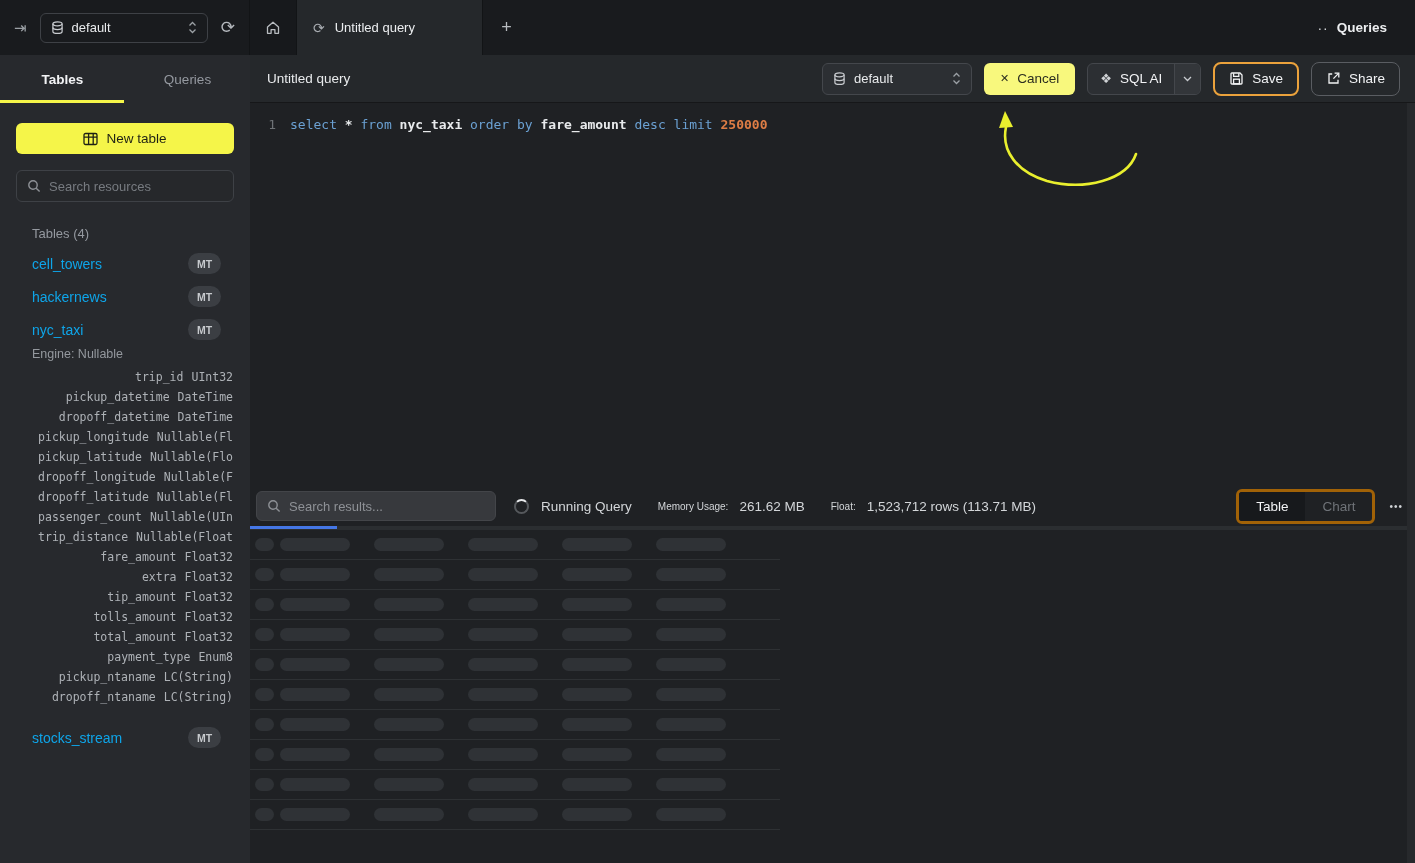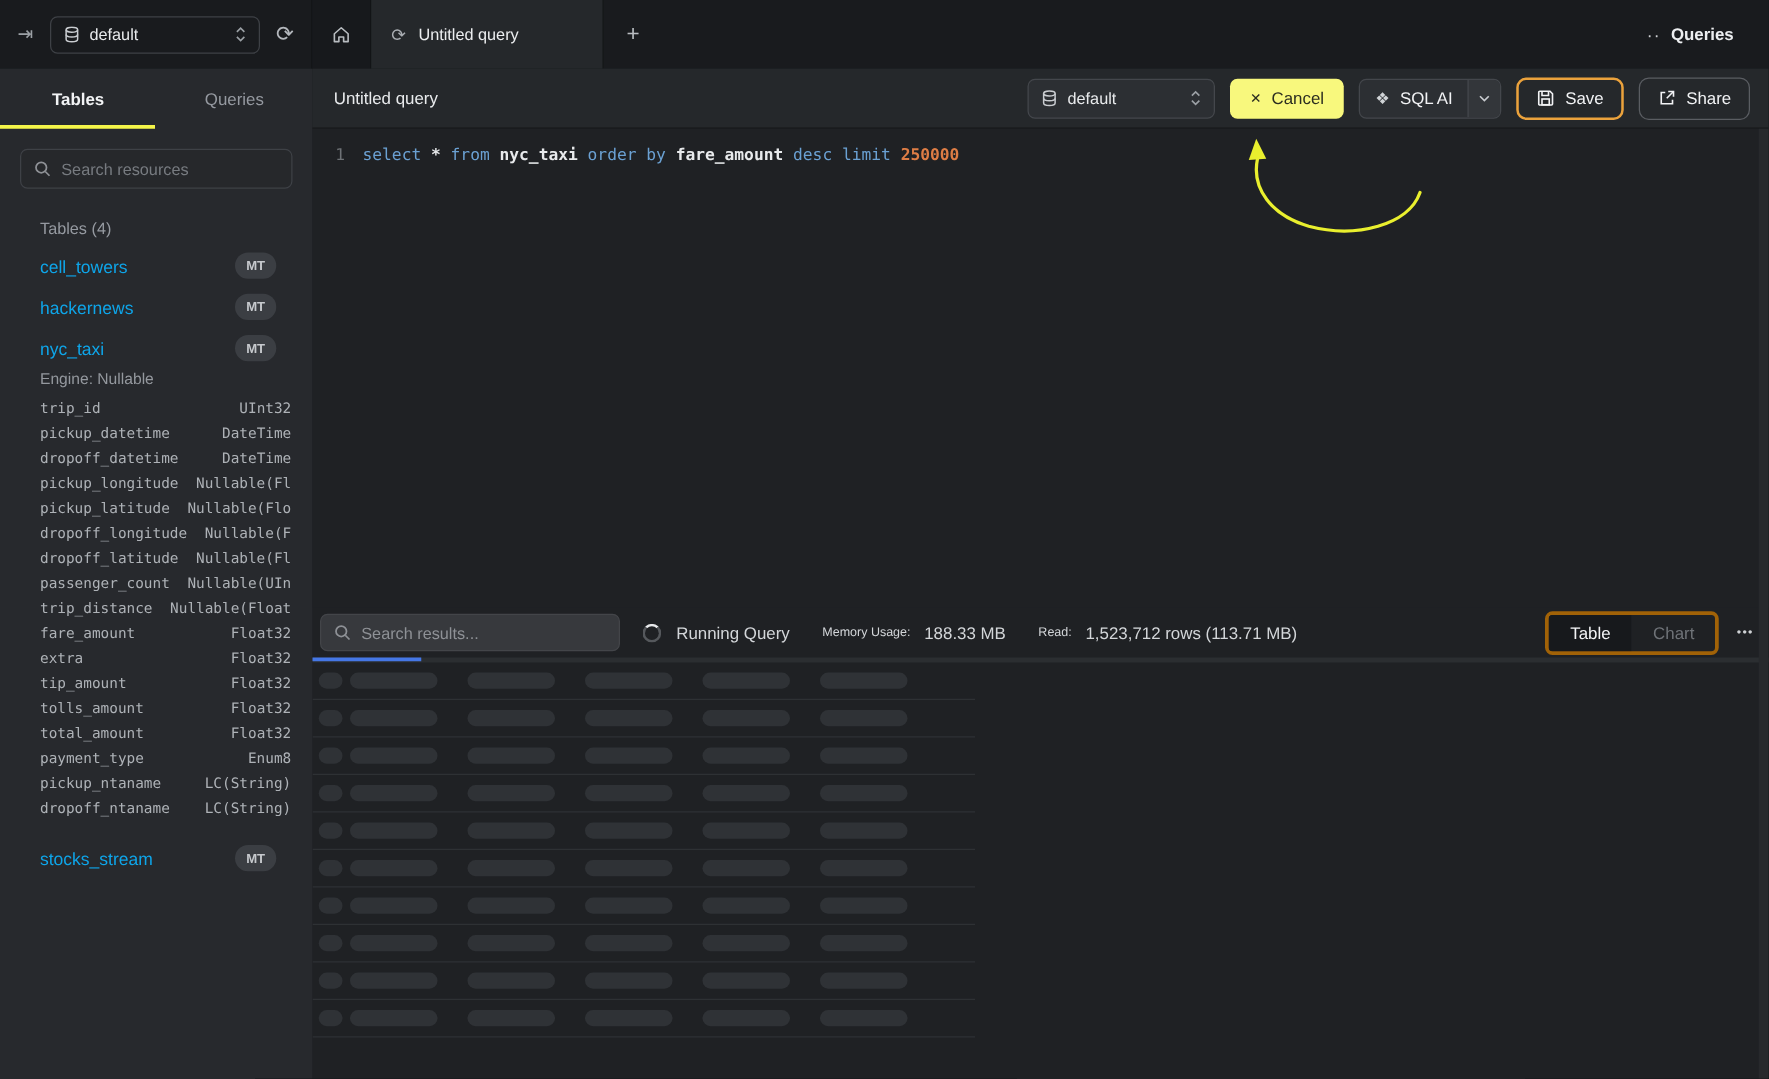--- a/index.html
+++ b/index.html
@@ -45,21 +45,21 @@
   .search-box{margin:16px 16px 0;height:32px;border:1px solid #3e4146;border-radius:6px;display:flex;align-items:center;gap:8px;padding:0 10px;background:#26282b;}
   .search-box input{flex:1;background:transparent;border:none;outline:none;color:#d6d9dc;font-size:13px;font-family:inherit;}
   .search-box input::placeholder{color:#777b80;}
   .sicon{display:flex;align-items:center;color:#8e9196;}
   .section-lbl{margin:24px 0 6px 32px;font-size:13px;color:#9599a0;}
   .tbl-item{height:33px;display:flex;align-items:center;justify-content:space-between;padding:0 29px 0 32px;cursor:pointer;}
   .tbl-name{font-size:14px;font-weight:500;color:#0ea5e9;}
   .badge{min-width:33px;height:21px;border-radius:11px;background:#3b3e43;color:#c6c9cd;font-size:10.5px;font-weight:600;display:flex;align-items:center;justify-content:center;}
   .engine{margin:1px 0 5px 32px;font-size:12.5px;color:#94989e;}
   .cols{margin:6px 17px 0 32px;}
-  .col-row{height:20px;display:flex;justify-content:space-between;align-items:center;font-family:"DejaVu Sans Mono",monospace;font-size:11.5px;color:#aeb2b7;white-space:nowrap;overflow:hidden;}
+  .col-row{height:20px;display:flex;justify-content:flex-end;align-items:center;font-family:"DejaVu Sans Mono",monospace;font-size:11.5px;color:#aeb2b7;white-space:nowrap;overflow:hidden;}
   .col-row .ctype{margin-left:8px;}
   .gap-top{margin-top:14px;}
 
   
   .main{position:absolute;left:250px;top:55px;width:1165px;height:808px;background:#1f2124;display:flex;flex-direction:column;}
   .qtoolbar{height:48px;flex:0 0 48px;background:#25282b;border-bottom:1px solid #161719;display:flex;align-items:center;padding:0 15px 0 17px;}
   .page-title{font-size:13.5px;color:#e9ebed;}
   .qt-right{margin-left:auto;display:flex;align-items:center;gap:12px;}
   .qt-select{width:150px;height:32px;background:#2c2f33;border:1px solid #44474c;}
   .btn{display:flex;align-items:center;gap:8px;border-radius:6px;font-size:13.5px;cursor:pointer;border:none;font-family:inherit;}
@@ -156,20 +156,29 @@
       <span class="queries-lbl">Queries</span>
     </div>
   </header>
 
   <aside class="sidebar">
     <div class="side-tabs">
       <div class="side-tab on">Tables</div>
       <div class="side-tab off">Queries</div>
       <div class="tab-underline"></div>
     </div>
+    <button class="new-table">
+      <span class="sicon">
+        <svg class="ic" width="15" height="14" viewBox="0 0 15 14">
+            <rect x="1" y="1.5" width="13" height="11" rx="1.5" fill="none" stroke="#1f2114" stroke-width="1.3"></rect>
+            <path d="M1 5.2h13M5.6 1.5v11M10.2 1.5v11" stroke="#1f2114" stroke-width="1.3"></path>
+          </svg>
+      </span>
+      <span>New table</span>
+    </button>
     <div class="search-box">
       <span class="sicon">
         <svg class="ic" width="14" height="14" viewBox="0 0 14 14">
             <circle cx="6" cy="6" r="4.2" fill="none" stroke="#8e9196" stroke-width="1.4"></circle>
             <path d="M9.2 9.2 12.6 12.6" stroke="#8e9196" stroke-width="1.4"></path>
           </svg>
       </span>
       <input placeholder="Search resources" style="">
     </div>
     <div class="section-lbl">Tables (4)</div>
@@ -337,22 +346,22 @@
           <svg class="ic" width="14" height="14" viewBox="0 0 14 14">
               <circle cx="6" cy="6" r="4.2" fill="none" stroke="#8e9196" stroke-width="1.4"></circle>
               <path d="M9.2 9.2 12.6 12.6" stroke="#8e9196" stroke-width="1.4"></path>
             </svg>
         </span>
         <input placeholder="Search results..." style="">
       </div>
       <div class="spinner"></div>
       <span class="rstat">Running Query</span>
       <span class="rlabel">Memory Usage:</span>
-      <span class="rvalue">188.33 MB</span>
-      <span class="rlabel">Read:</span>
+      <span class="rvalue">261.62 MB</span>
+      <span class="rlabel">Float:</span>
       <span class="rvalue">1,523,712 rows (113.71 MB)</span>
       <div class="view-toggle">
         <div class="vt-seg vt-on">Table</div>
         <div class="vt-seg vt-off">Chart</div>
       </div>
       <span class="more" style="font-size:10px;">•••</span>
     </div>
 
     <div class="progress-track">
       <div class="progress-fill"></div>

